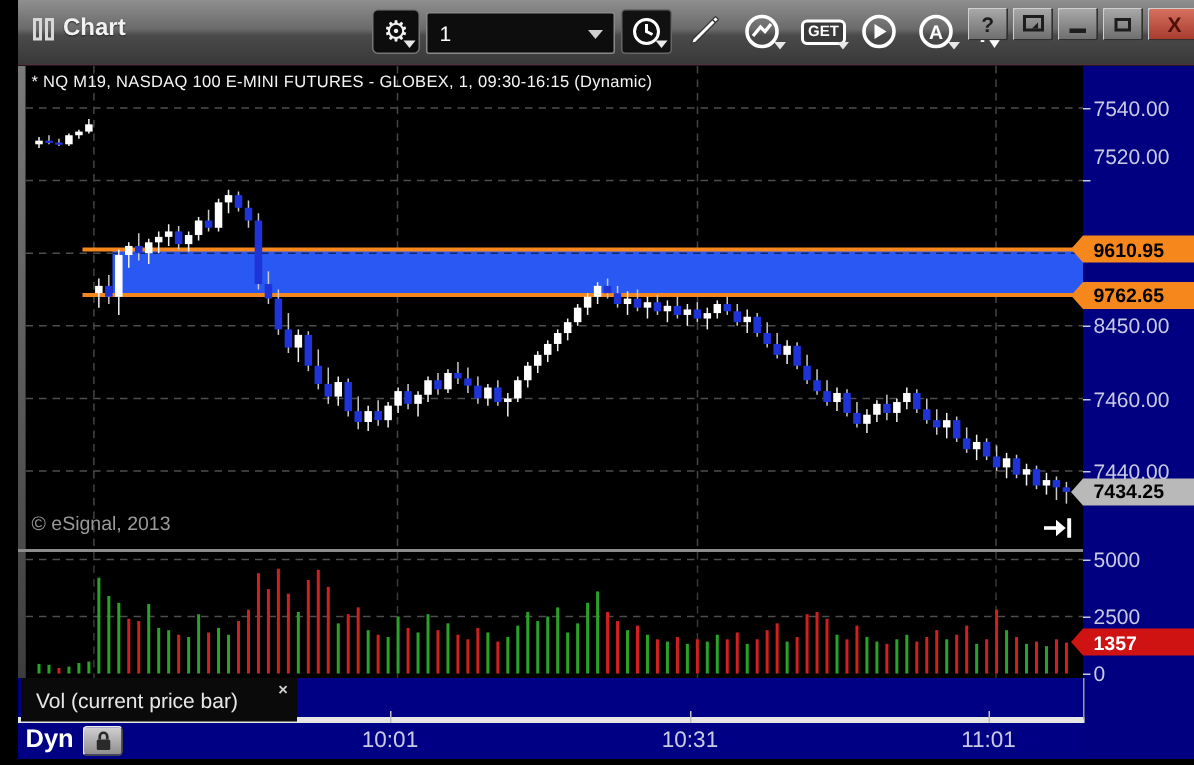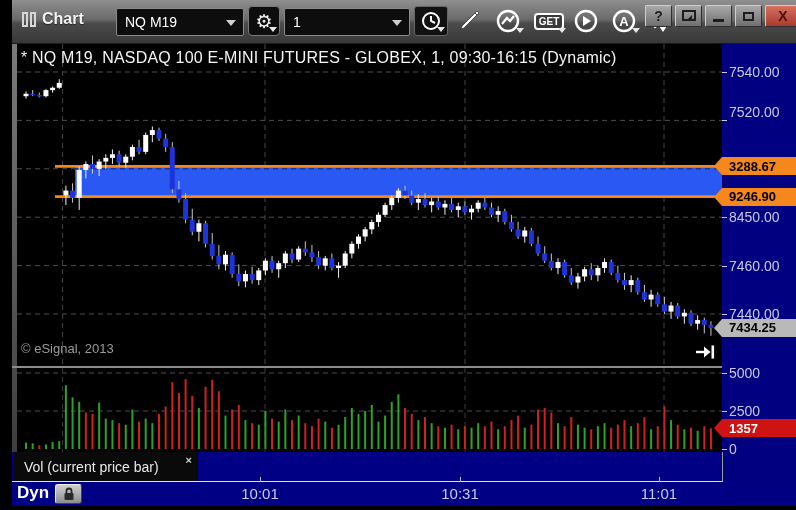--- a/index.html
+++ b/index.html
@@ -44,42 +44,42 @@
   .max-glyph { width:11px; height:9px; border:2px solid #1d1d1d; }
   .min-glyph { width:11px; height:3px; background:#1d1d1d; margin-top:9px; }
 
   
   #left-strip { position:absolute; left:0; top:44px; width:5px; height:408px;
     background:linear-gradient(#7a7a7a,#3d3d3d); }
   #price-pane { position:absolute; left:5px; top:44px; width:705px; height:322px; background:#000; }
   #pane-sep   { position:absolute; left:0; top:366px; width:710px; height:2px; background:#8c8c8c; }
   #vol-pane   { position:absolute; left:5px; top:368px; width:705px; height:84px; background:#000; }
 
-  #chart-header { position:absolute; left:4px; top:5px; color:#f5f5f5; font-size:16px; letter-spacing:0.2px; white-space:nowrap; }
+  #chart-header { position:absolute; left:4px; top:5px; color:#f5f5f5; font-size:11px; letter-spacing:0.2px; white-space:nowrap; }
   #copyright { position:absolute; left:4px; top:297px; color:#9a9a9a; font-size:13px; }
   #goto-end { position:absolute; right:6px; top:300px; width:22px; height:16px; }
 
   
   #axis-col { position:absolute; left:710px; top:44px; width:86px; height:462px; background:#000080; overflow:visible; }
   .tick-label { position:absolute; left:7px; color:#c9c9e4; font-size:14px; transform:translateY(-50%); white-space:nowrap; }
   .tick-mark { position:absolute; left:0; width:5px; height:1px; background:#c9c9e4; }
   .badge { position:absolute; left:0; width:86px; height:18px; color:#000; font-size:13px; font-weight:bold;
            display:flex; align-items:center; padding-left:7px; }
   .badge::before { content:""; position:absolute; left:-8px; top:0; width:0; height:0;
            border-top:9px solid transparent; border-bottom:9px solid transparent; }
   .badge.orange { background:#f6871d; }
   .badge.orange::before { border-right:8px solid #f6871d; }
   .badge.gray { background:#b9b9b9; }
   .badge.gray::before { border-right:8px solid #b9b9b9; }
   .badge.red { background:#cf1212; color:#fff; }
   .badge.red::before { border-right:8px solid #cf1212; }
 
   
   #ind-strip { position:absolute; left:0; top:452px; width:711px; height:30px; background:#000085;
-       border-right:1px solid #9a9a9a; border-bottom:1px solid #e5e5e5; }
+       border-right:1px solid #9a9a9a; border-bottom:4px solid #e5e5e5; }
   #vol-tab { position:absolute; left:2px; top:0; width:184px; height:29px; background:#0a0a0a;
        color:#e8e8e8; font-size:14px; display:flex; align-items:center; padding-left:10px; }
   #vol-tab-close { position:absolute; right:6px; top:2px; color:#cfcfcf; font-size:11px; font-weight:bold; cursor:default; }
   .time-tick { position:absolute; bottom:-4px; width:1px; height:8px; background:#bdbdbd; }
 
   
   #time-row { position:absolute; left:0; top:482px; width:711px; height:24px; background:#000085; }
   #dyn-label { position:absolute; left:5px; top:1px; color:#fff; font-weight:bold; font-size:17px; }
   #lock-btn { position:absolute; left:43px; top:2px; width:27px; height:20px; border-radius:3px;
       background:linear-gradient(#d0d0d0,#8d8d8d); border:1px solid #efefef; border-right-color:#444; border-bottom-color:#444;
@@ -96,24 +96,20 @@
 
   <div id="titlebar">
     <div class="title-group">
       <span class="win-icon">
           <i></i>
           <i></i>
         </span>
       <span class="title-text">Chart</span>
     </div>
 
-    <div class="dd" id="symbol-dd">
-      <span>NQ M19</span>
-      <span class="caret"></span>
-    </div>
 
     <div class="tool-btn" id="gear-btn">
       <span class="gear-glyph">⚙</span>
       <span class="mini-caret"></span>
     </div>
 
     <div class="dd" id="interval-dd">
       <span>1</span>
       <span class="caret"></span>
     </div>
@@ -540,35 +536,35 @@
         <rect x="666.35" y="61.239999999999995" width="2" height="19.760000000000005" fill="#28a428"></rect>
         <rect x="673" y="59.72" width="2" height="21.28" fill="#d22020"></rect>
         <rect x="679.6500000000001" y="62.760000000000005" width="2" height="18.239999999999995" fill="#28a428"></rect>
         <rect x="686.3000000000001" y="58.2" width="2" height="22.799999999999997" fill="#d22020"></rect>
         <rect x="692.95" y="60.373599999999996" width="2" height="20.626400000000004" fill="#d22020"></rect>
       </svg>
   </div>
 
   <div id="axis-col">
     <div class="badge orange" id="badge-upper" style="top: 113.38px;">
-      <span>3288.67</span>
+      <span>9610.95</span>
     </div>
     <div class="badge orange" id="badge-lower" style="top: 143.63px;">
-      <span>9246.90</span>
+      <span>9762.65</span>
     </div>
     <div class="badge gray" id="badge-last" style="top: 274.915px; align-items: center;">
       <span>7434.25</span>
     </div>
     <div class="badge red" id="badge-vol" style="top: 375.374px;">
       <span>1357</span>
     </div>
   <div class="tick-mark" style="top: 28px;"></div>
       <div class="tick-label" style="top: 28px;">7540.00</div>
       <div class="tick-mark" style="top: 76.4px;"></div>
-      <div class="tick-label" style="top: 68px;">7520.00</div>
+      <div class="tick-label" style="top: 60px;">7520.00</div>
       <div class="tick-mark" style="top: 173.2px;"></div>
       <div class="tick-label" style="top: 173.2px;">8450.00</div>
       <div class="tick-mark" style="top: 221.6px;"></div>
       <div class="tick-label" style="top: 221.6px;">7460.00</div>
       <div class="tick-mark" style="top: 270px;"></div>
       <div class="tick-label" style="top: 270px;">7440.00</div>
       <div class="tick-mark" style="top: 329px;"></div>
       <div class="tick-label" style="top: 329px;">5000</div>
       <div class="tick-mark" style="top: 367px;"></div>
       <div class="tick-label" style="top: 367px;">2500</div>

